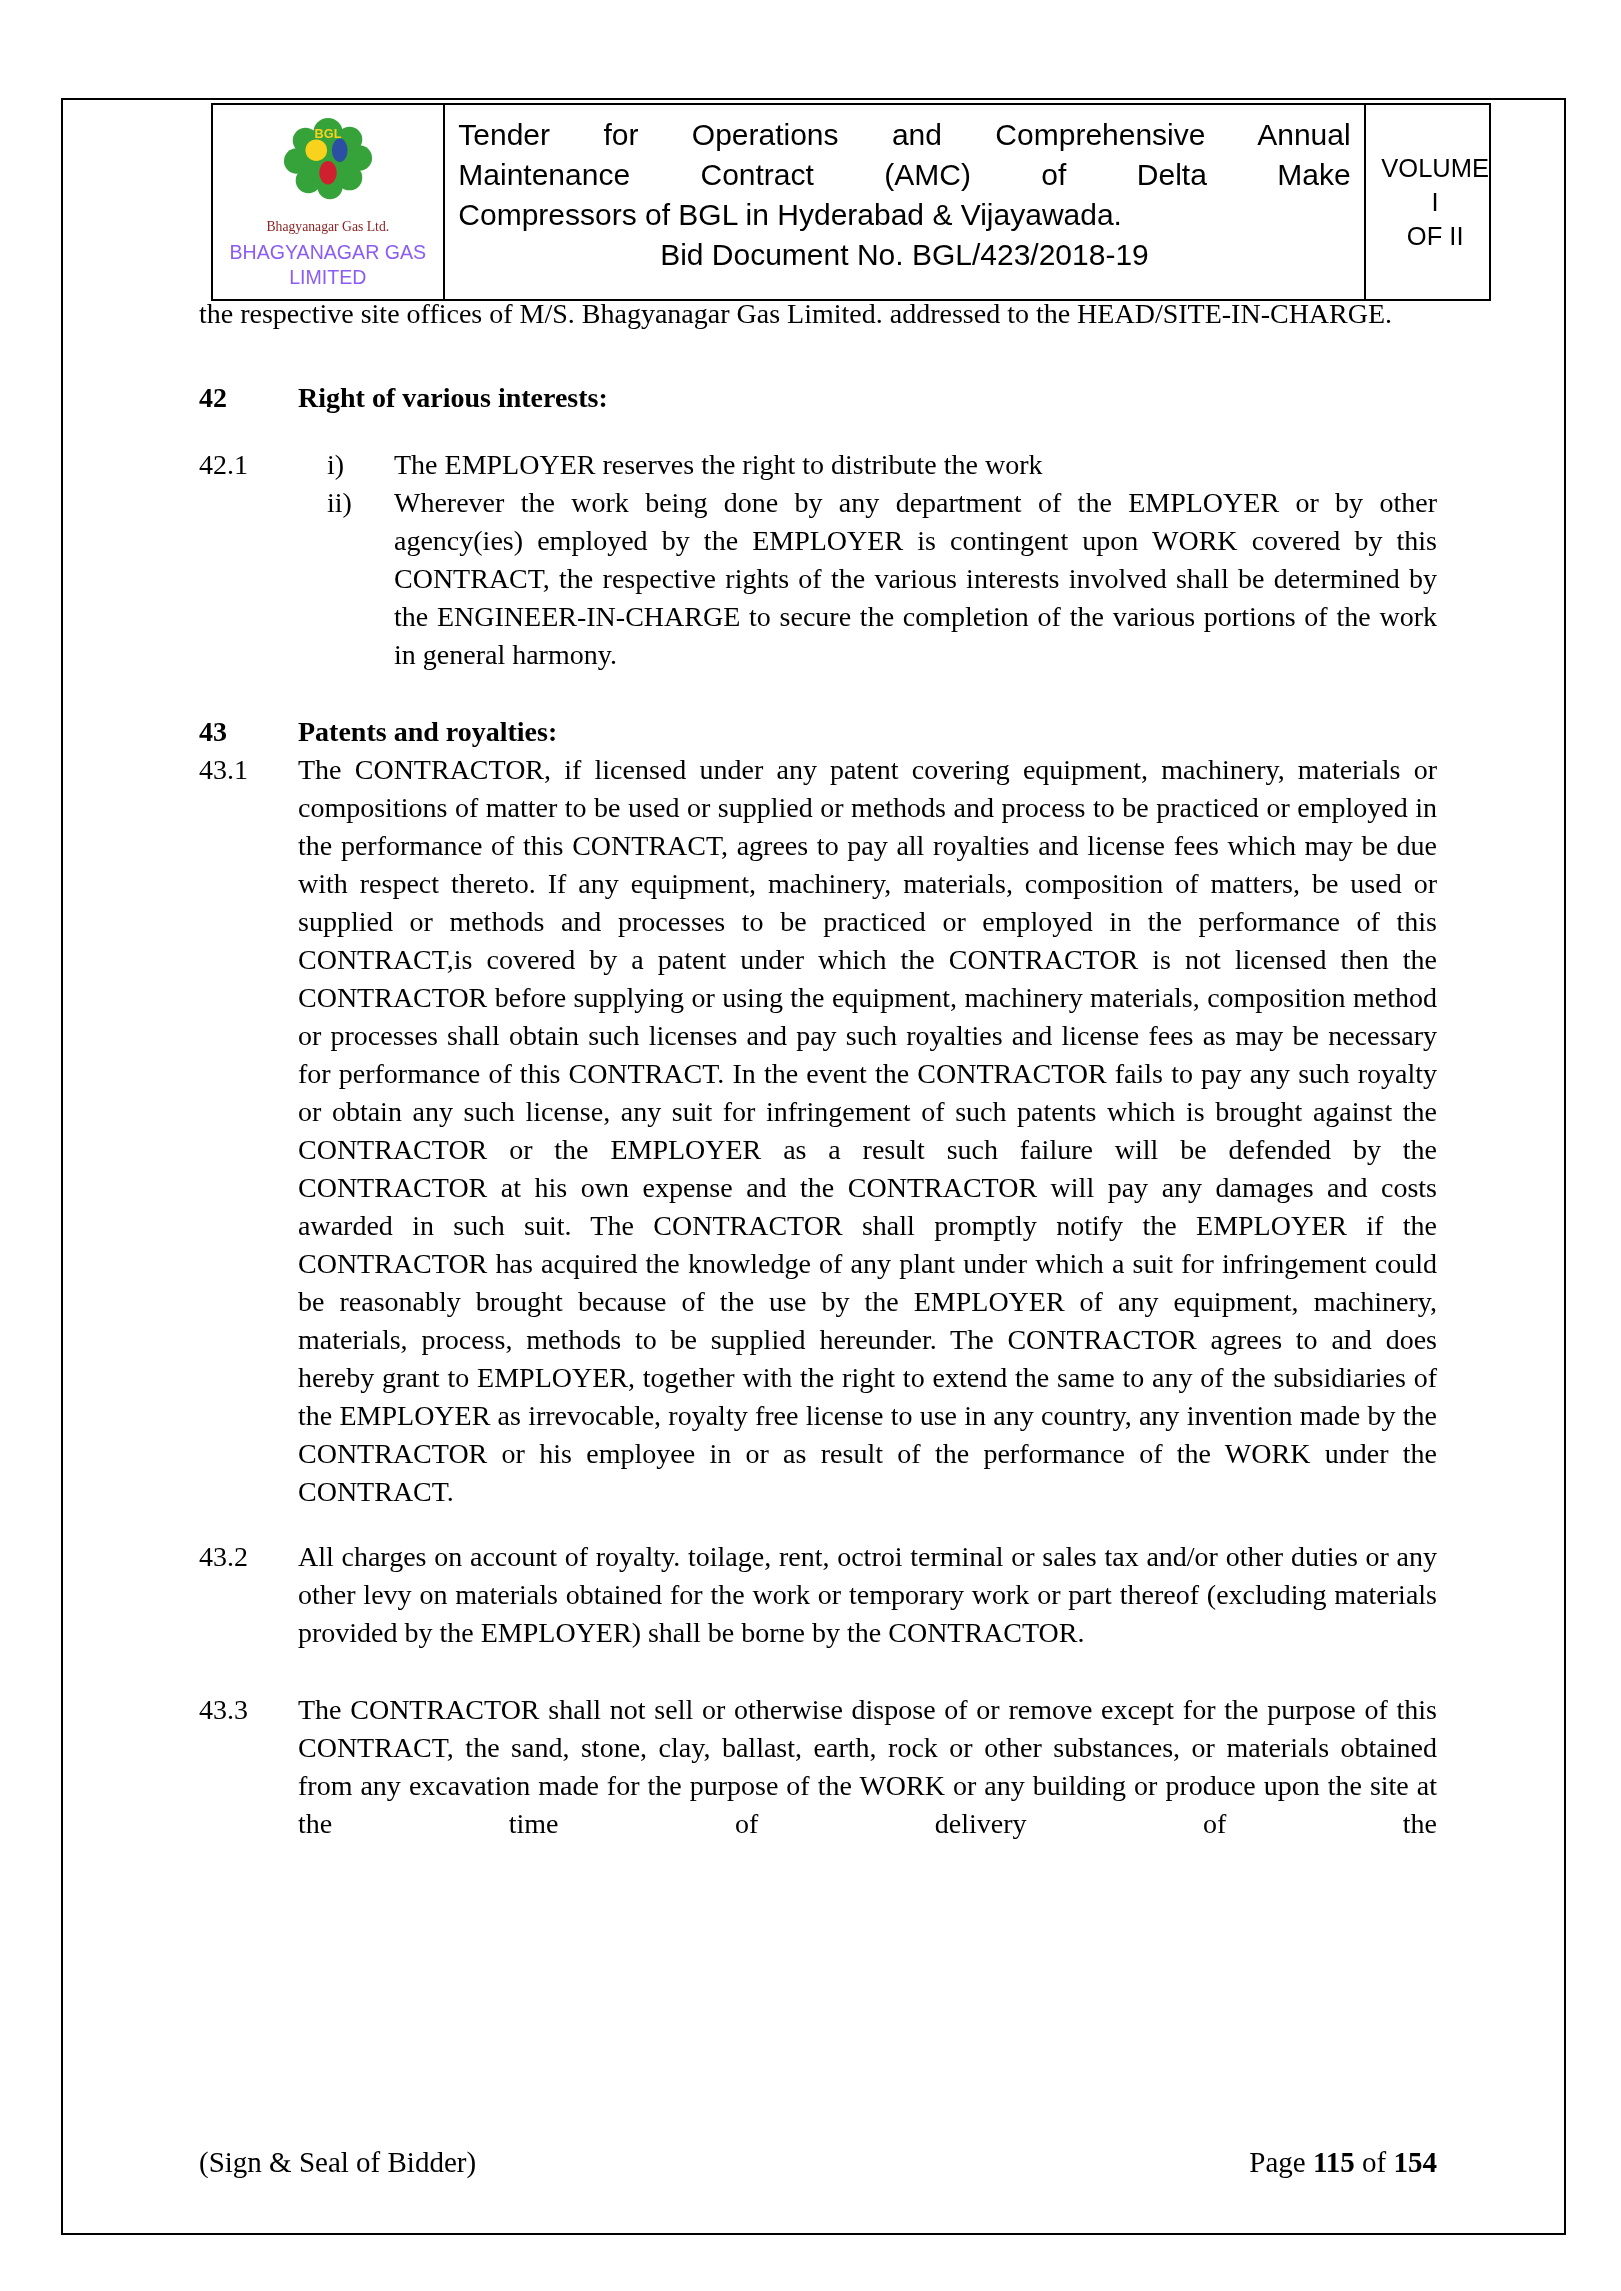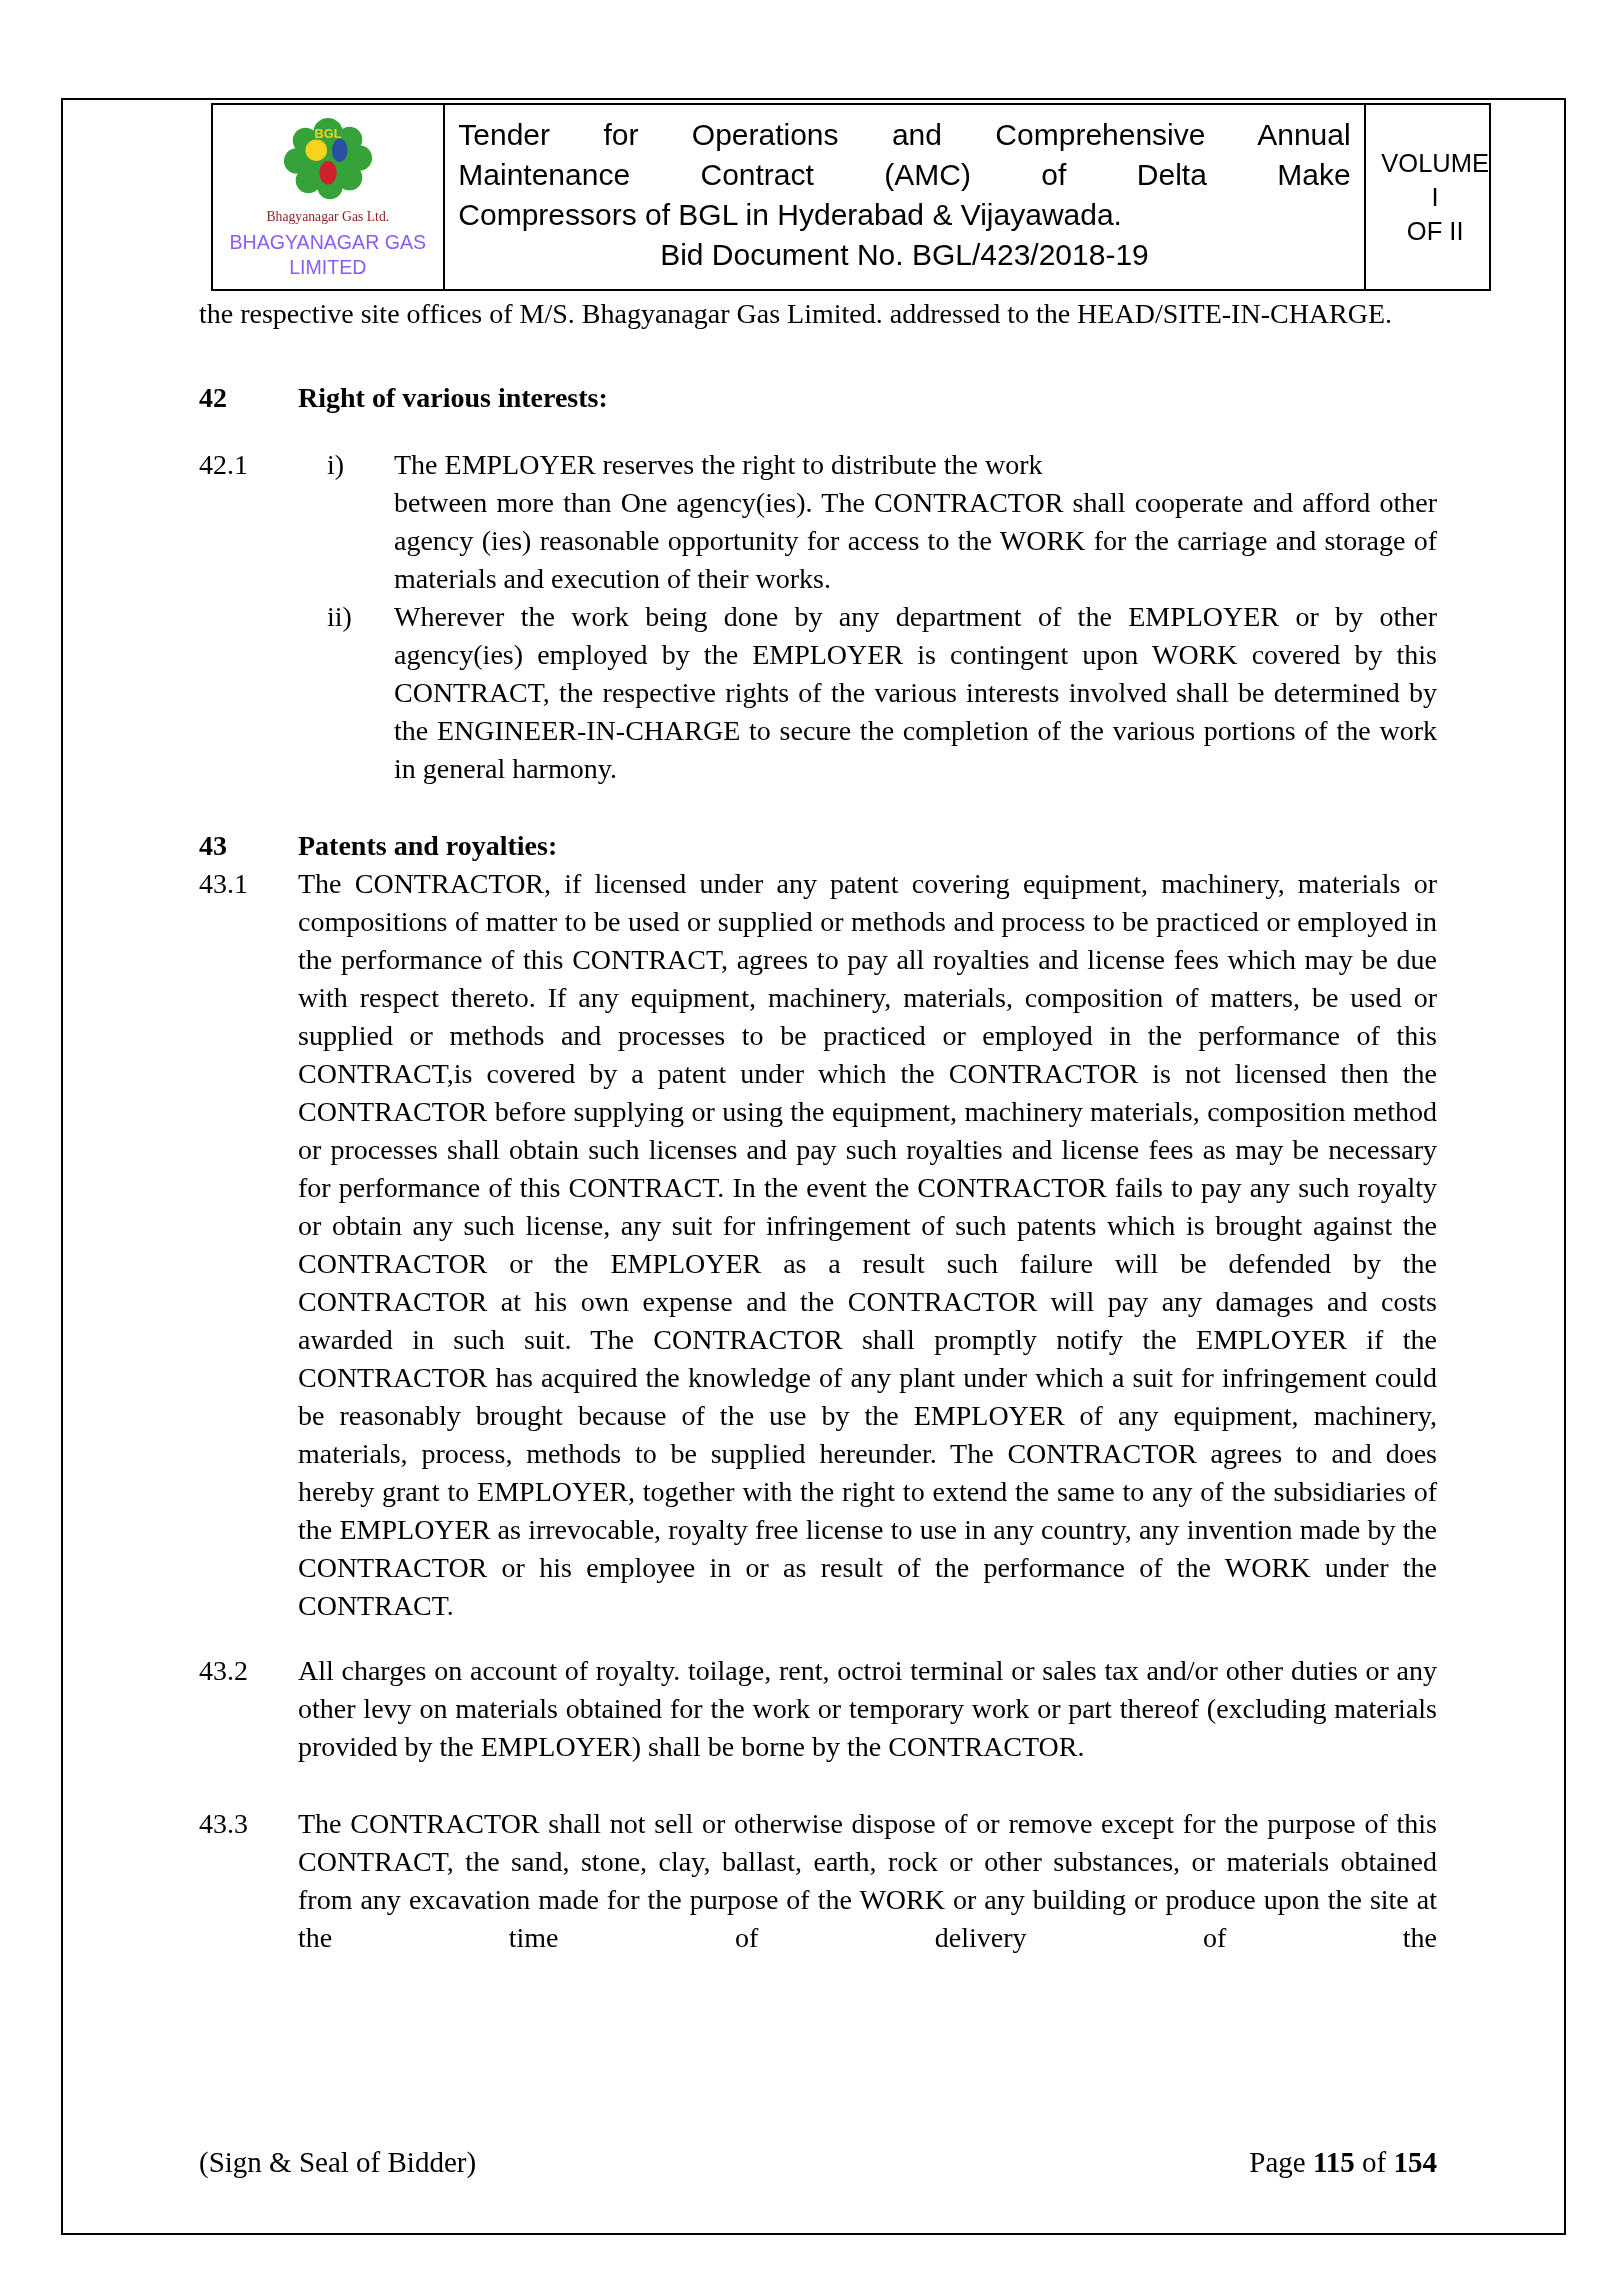--- a/index.html
+++ b/index.html
@@ -37,21 +37,21 @@
   .logo-cell {
     width: 239px;
     display: flex; flex-direction: column;
     align-items: center; justify-content: center;
     padding: 7.8px 5.9px 9.8px 5.9px;
   }
   .logo-brand {
     font-size: 13.7px; line-height: 15.7px;
     color: #8a1f1f;
     text-align: left;
-    margin-top: 2px;
+    margin-top: 12px;
     font-family: "Liberation Serif", serif;
   }
   .logo-caption {
     margin-top: 5.9px;
     font-family: "Liberation Sans", sans-serif;
     font-size: 19.6px; line-height: 24.5px;
     text-align: center;
     color: #8b5cf6;
   }
 
@@ -171,21 +171,20 @@
       <div class="txt bold">Right of various interests:</div>
     </div>
 
     <div class="clause mb40">
       <div class="num">42.1</div>
       <div class="txt">
         <div class="sub">
           <div class="marker">i)</div>
           <div class="subtxt">
             <div>The EMPLOYER reserves the right to distribute the work</div>
-            <div class="justify">between more than One agency(ies). The CONTRACTOR shall cooperate and afford other agency (ies) reasonable opportunity for access to the WORK for the carriage and storage of materials and execution of their works.</div>
           </div>
         </div>
         <div class="sub">
           <div class="marker">ii)</div>
           <div class="subtxt justify">Wherever the work being done by any department of the EMPLOYER or by other agency(ies) employed by the EMPLOYER is contingent upon WORK covered by this CONTRACT, the respective rights of the various interests involved shall be determined by the ENGINEER-IN-CHARGE to secure the completion of the various portions of the work in general harmony.</div>
         </div>
       </div>
     </div>
 
     <div class="clause mb0">

